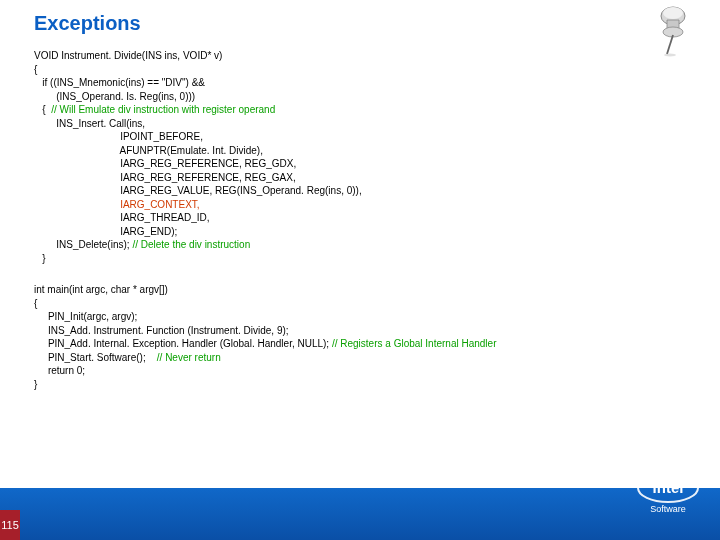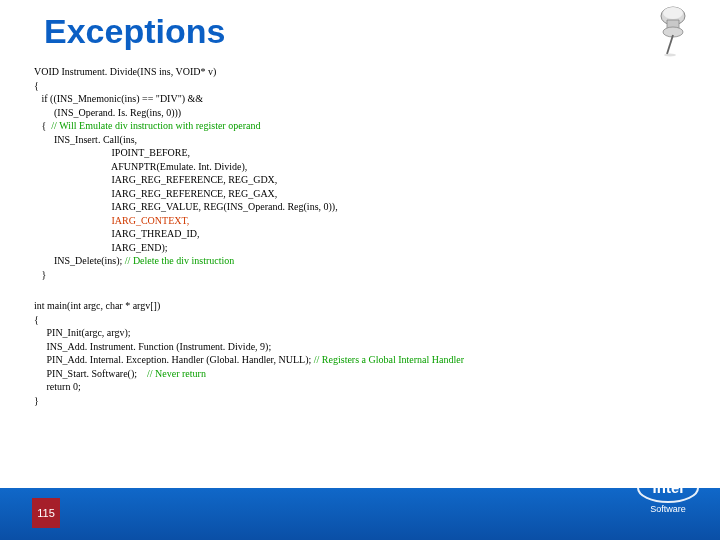--- a/index.html
+++ b/index.html
@@ -1,25 +1,25 @@
 <!DOCTYPE html>
 <html><head>
 <meta charset="utf-8">
 <style>
   * { margin: 0; padding: 0; box-sizing: border-box; }
   body { width: 720px; height: 540px; background: #fff; font-family: Verdana, Arial, sans-serif; position: relative; overflow: hidden; }
-  .title { color: #0b5fc4; font-size: 34px; font-weight: bold; padding: 12px 0 6px 44px; }
+  .title { color: #0b5fc4; font-size: 20px; font-weight: bold; padding: 12px 0 6px 34px; }
   .pushpin { position: absolute; top: 2px; right: 22px; }
-  .code { font-family: Liberation Serif, serif; font-size: 10px; line-height: 1.35; padding: 8px 0 0 34px; white-space: pre; }
+  .code { font-family: Liberation Sans, sans-serif; font-size: 10px; line-height: 1.35; padding: 8px 0 0 34px; white-space: pre; }
   .c1 { color: #0aa000; }
   .c2 { color: #d03a00; }
   .footer { position: absolute; bottom: 0; left: 0; right: 0; height: 52px; background: linear-gradient(180deg, #1068c9 0%, #0a4fa6 100%); }
   .footer-label { position: absolute; right: 100px; top: 10px; color: #fff; font-size: 12px; font-weight: bold; }
   .intel-badge { position: absolute; right: 18px; bottom: 20px; }
-  .pagenum { position: absolute; left: 0; bottom: 12px; width: 28px; height: 30px; background: #a61f2a; color: #fff; font-size: 11px; display: flex; align-items: center; justify-content: center; margin-left: 32px; }
+  .pagenum { position: absolute; left: 0; bottom: 0; width: 20px; height: 30px; background: #a61f2a; color: #fff; font-size: 11px; display: flex; align-items: center; justify-content: center; }
 </style>
 </head>
 <body>
 
 <div class="title">Exceptions</div>
 
 <div class="pushpin">
   <svg width="50" height="55" viewBox="0 0 50 55">
     <ellipse cx="25" cy="14" rx="12" ry="9" fill="#d8d8d8" stroke="#888" stroke-width="1"></ellipse>
     <ellipse cx="25" cy="11" rx="10" ry="6" fill="#f0f0f0"></ellipse>

